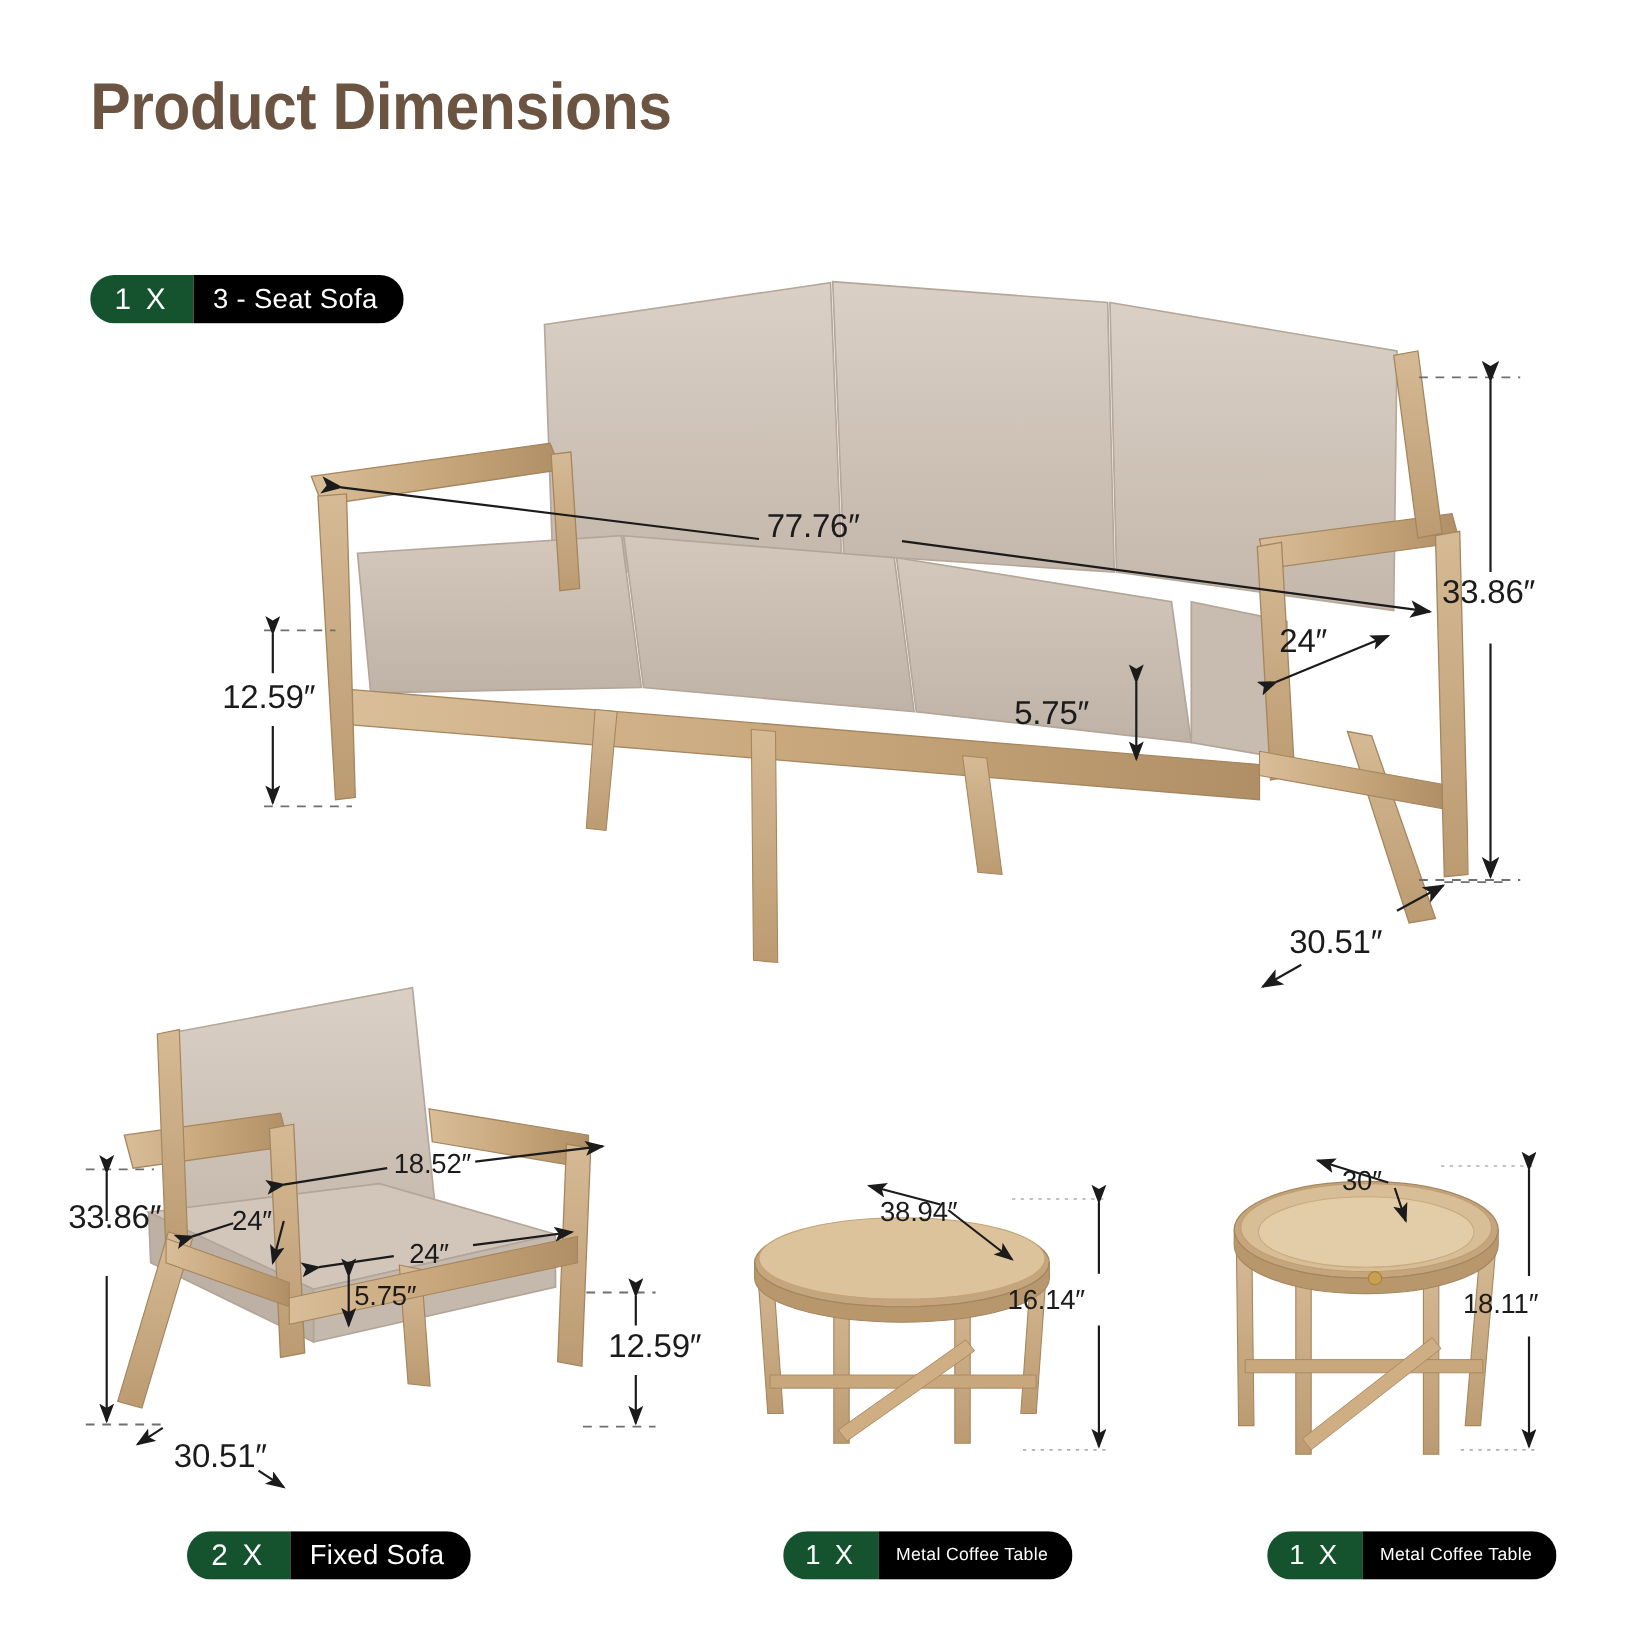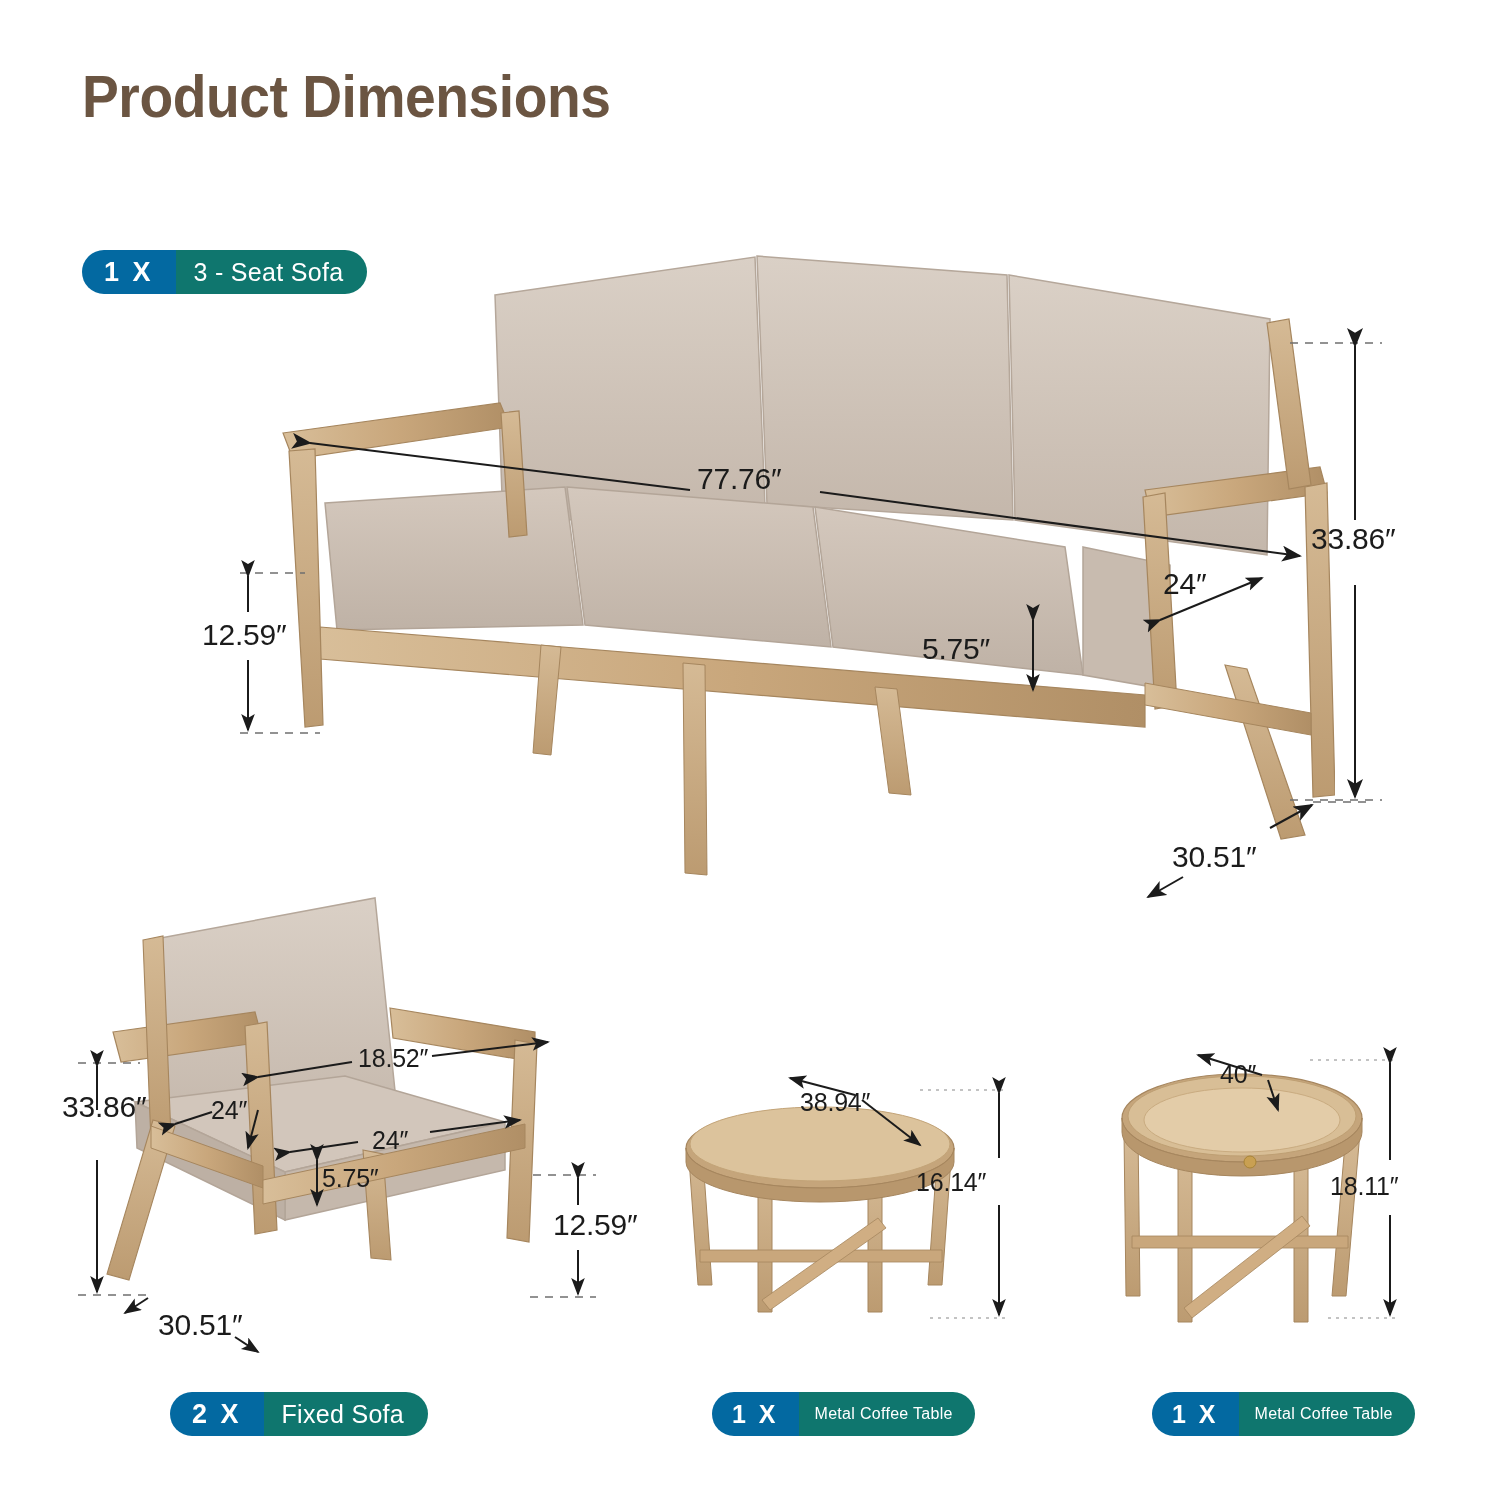--- a/index.html
+++ b/index.html
@@ -15,26 +15,26 @@
     position:absolute;left:82px;top:62px;
     font-size:60px;font-weight:bold;color:#6B5542;
     letter-spacing:-0.5px;white-space:nowrap;
     transform:scaleX(0.92);transform-origin:left center;
   }
 
   
   .badge{position:absolute;display:flex;align-items:stretch;height:44px;
          border-radius:22px;overflow:hidden;}
   .badge .qty{
-    background:#0369a1;color:#fff;display:flex;align-items:center;
-    justify-content:center;padding:0 22px;font-size:27px;font-weight:bold;
+    background:#14532d;color:#fff;display:flex;align-items:center;
+    justify-content:center;padding:0 22px;font-size:27px;font-weight:normal;
     letter-spacing:3px;
   }
   .badge .nm{
-    background:#0f766e;color:#fff;display:flex;align-items:center;
+    background:#000000;color:#fff;display:flex;align-items:center;
     padding:0 24px 0 18px;font-size:25px;letter-spacing:0.3px;white-space:nowrap;
   }
   .badge.small .qty{font-size:25px;padding:0 20px;}
   .badge.small .nm{font-size:16px;padding:0 22px 0 16px;}
 
   #badge-sofa{left:82px;top:250px;}
   #badge-chair{left:170px;top:1392px;}
   #badge-coffee{left:712px;top:1392px;}
   #badge-side{left:1152px;top:1392px;}
 
@@ -254,21 +254,21 @@
   <div class="dim s" style="left:358px;top:1044px;">18.52″</div>
   <div class="dim s" style="left:211px;top:1096px;">24″</div>
   <div class="dim s" style="left:372px;top:1126px;">24″</div>
   <div class="dim s" style="left:322px;top:1164px;">5.75″</div>
   <div class="dim" style="left:553px;top:1208px;">12.59″</div>
   <div class="dim" style="left:158px;top:1308px;">30.51″</div>
 
   <div class="dim s" style="left:800px;top:1088px;">38.94″</div>
   <div class="dim s" style="left:916px;top:1168px;">16.14″</div>
 
-  <div class="dim s" style="left:1220px;top:1060px;">40″</div>
+  <div class="dim s" style="left:1220px;top:1060px;">30″</div>
   <div class="dim s" style="left:1330px;top:1172px;text-align:center;">18.11″</div>
 
   <div class="badge" id="badge-sofa">
     <div class="qty">1 X</div>
     <div class="nm">3 - Seat Sofa</div>
   </div>
 
   <div class="badge" id="badge-chair">
     <div class="qty">2 X</div>
     <div class="nm">Fixed Sofa</div>

